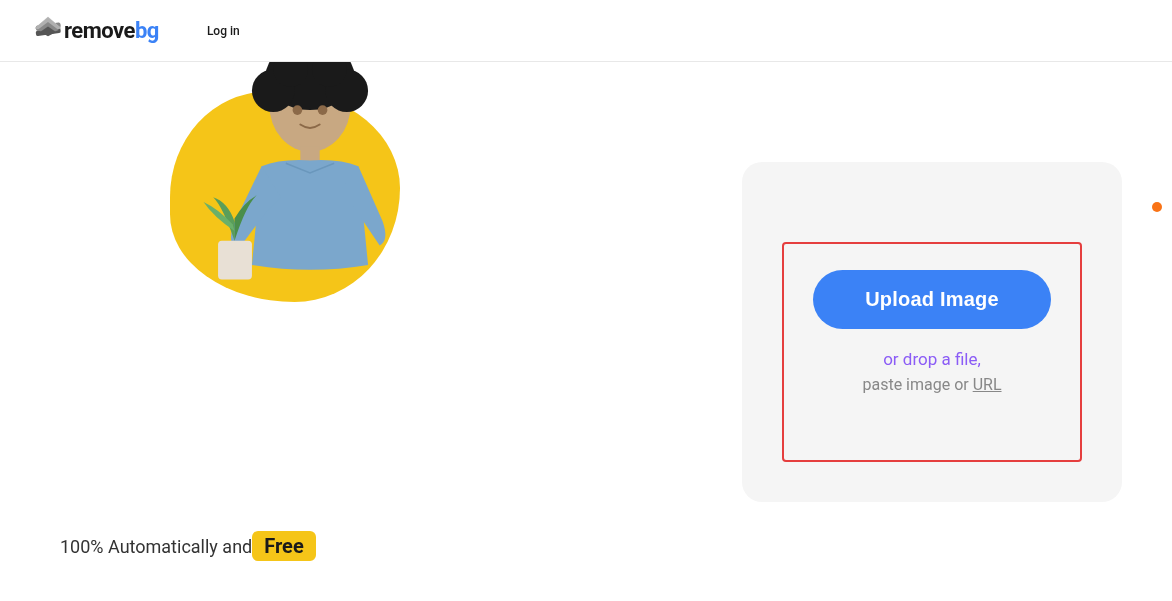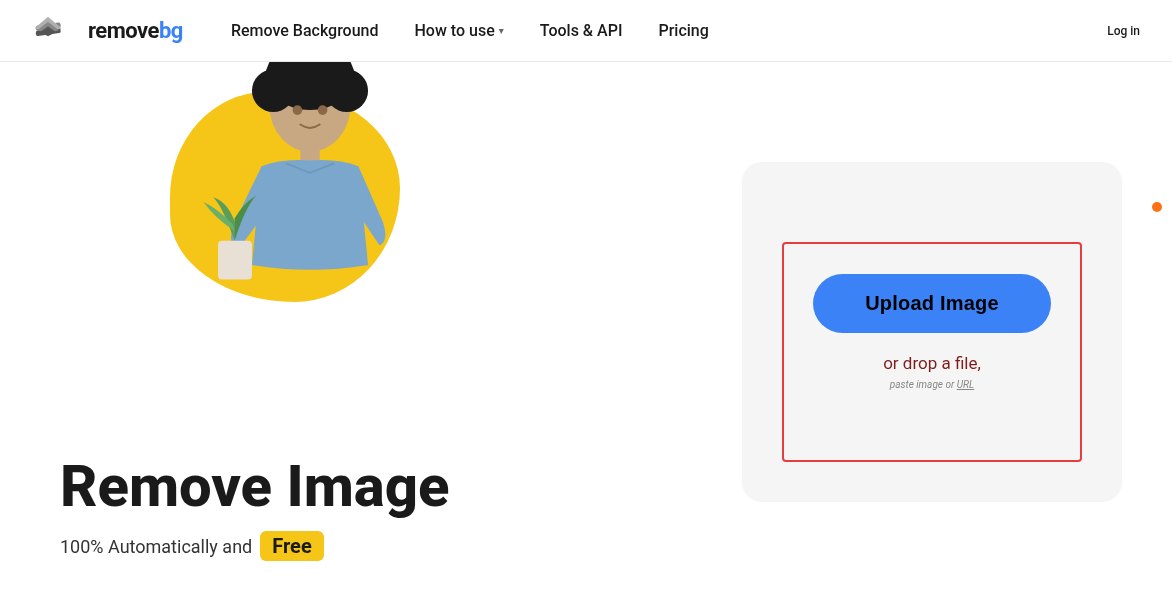--- a/index.html
+++ b/index.html
@@ -10,21 +10,21 @@
       display: flex;
       align-items: center;
       height: 62px;
       padding: 0 32px;
       border-bottom: 1px solid #e8e8e8;
       background: #fff;
     }
     .logo-area {
       display: flex;
       align-items: center;
-      gap: 24px;
+      gap: 0;
       margin-right: 48px;
       text-decoration: none;
     }
     .logo-icon {
       width: 32px;
       height: 32px;
     }
     .logo-text {
       font-size: 22px;
       font-weight: 700;
@@ -120,21 +120,21 @@
       font-weight: 800;
       color: #1a1a1a;
       line-height: 1.1;
       margin-bottom: 12px;
     }
     .sub-heading {
       font-size: 18px;
       color: #333;
       display: flex;
       align-items: center;
-      gap: 8px;
+      gap: 0;
     }
     .free-badge {
       background: #F5C518;
       color: #1a1a1a;
       font-weight: 700;
       font-size: 20px;
       padding: 3px 12px;
       border-radius: 6px;
     }
 
@@ -167,40 +167,39 @@
       border-radius: 4px;
       top: 80px;
       left: 40px;
       right: 40px;
       bottom: 40px;
       pointer-events: none;
     }
 
     .upload-btn {
       background: #3b82f6;
-      color: #000000;
+      color: #ffffff;
       border: none;
       border-radius: 30px;
       padding: 18px 52px;
       font-size: 20px;
       font-weight: 700;
       cursor: pointer;
       margin-bottom: 20px;
       letter-spacing: 0.2px;
     }
 
     .drop-text {
       font-size: 17px;
-      color: #7f1d1d;
+      color: #8b5cf6;
       margin-bottom: 6px;
     }
     .paste-text {
-      font-size: 10px;
+      font-size: 16px;
       color: #888;
-      font-style: italic;
     }
     .paste-text a {
       color: #888;
       text-decoration: underline;
     }
 
     
     .orange-dot {
       position: absolute;
       right: 10px;
@@ -225,35 +224,20 @@
 
       <path d="M18 3 L33 15 L18 20 L3 15 Z" fill="#b0b0b0"></path>
       <path d="M18 8 L30 17 L18 22 L6 17 Z" fill="#888"></path>
       <path d="M18 13 L27 19 L18 24 L9 19 Z" fill="#555"></path>
     </svg>
     <span class="logo-text">
       <span>remove</span><span style="color:#3b82f6">bg</span>
     </span>
   </a>
 
-  <div class="nav-links">
-    <a class="nav-link" href="#">
-      <span>Remove Background</span>
-    </a>
-    <a class="nav-link" href="#">
-      <span>How to use</span>
-      <span class="nav-caret">▾</span>
-    </a>
-    <a class="nav-link" href="#">
-      <span>Tools &amp; API</span>
-    </a>
-    <a class="nav-link" href="#">
-      <span>Pricing</span>
-    </a>
-  </div>
 
   <a class="nav-login" href="#">
     <span>Log in</span>
   </a>
 </nav>
 
 <div class="main-content">
 
   <div class="left-side">
 
@@ -289,21 +273,21 @@
         <path d="M32 195 Q20 160 10 150 Q25 155 32 175 Z" fill="#5a9e5a"></path>
         <path d="M32 195 Q44 158 55 148 Q42 155 32 172 Z" fill="#4a8e4a"></path>
         <path d="M32 185 Q10 170 0 155 Q15 162 30 178 Z" fill="#6ab06a"></path>
 
         <path d="M85 115 L110 125 L135 115" stroke="#6a97bc" stroke-width="1.5" fill="none"></path>
       </svg>
     </div>
 
     <div class="heading-area">
       <h1 class="main-heading">
-        <span>Remove Image</span><br>
+        <br>
       </h1>
       <p class="sub-heading">
         <span>100% Automatically and</span>
         <span class="free-badge">Free</span>
       </p>
     </div>
   </div>
 
   <div class="right-side">
 

